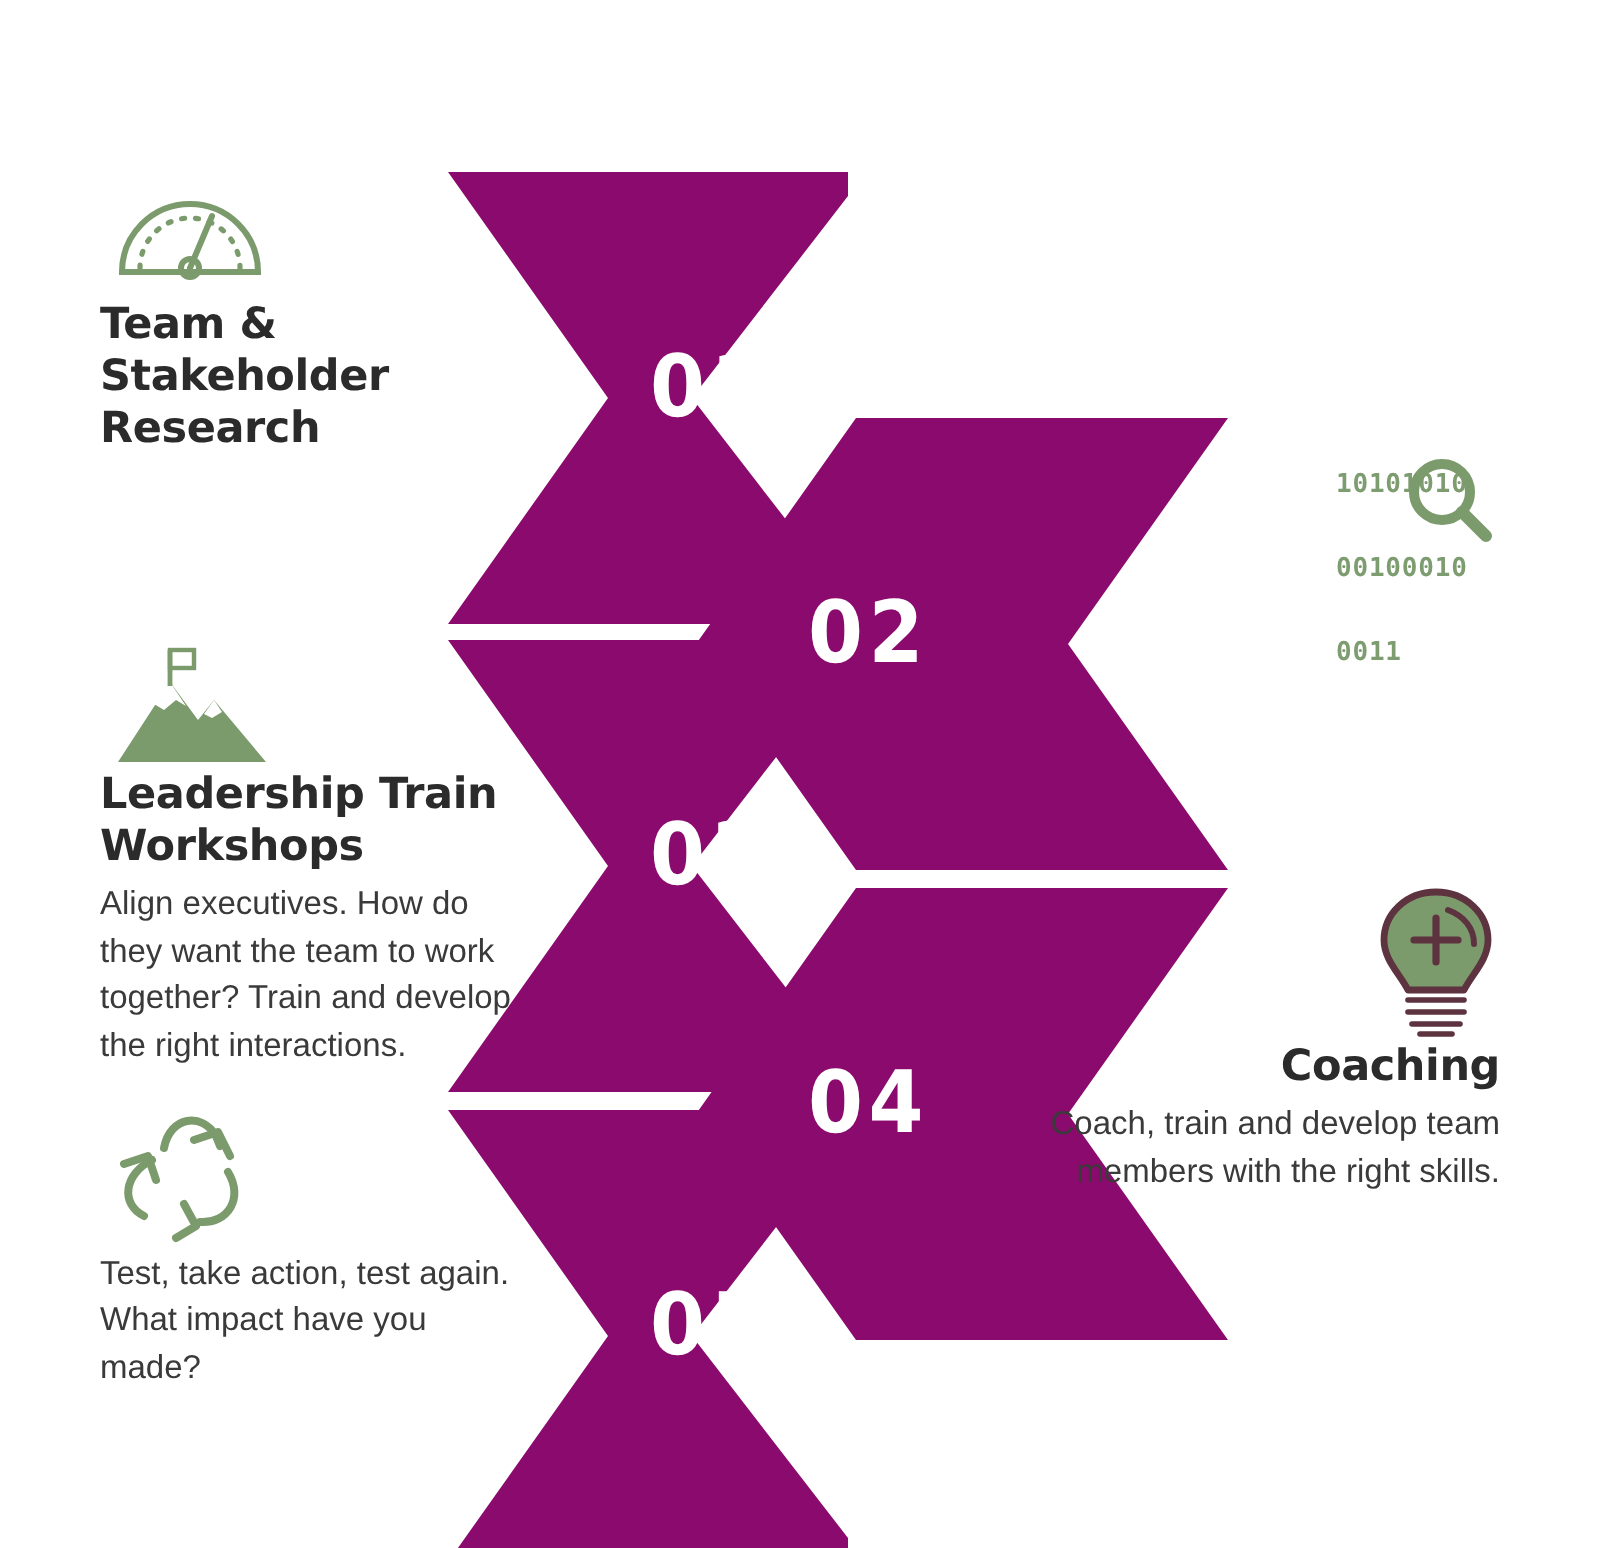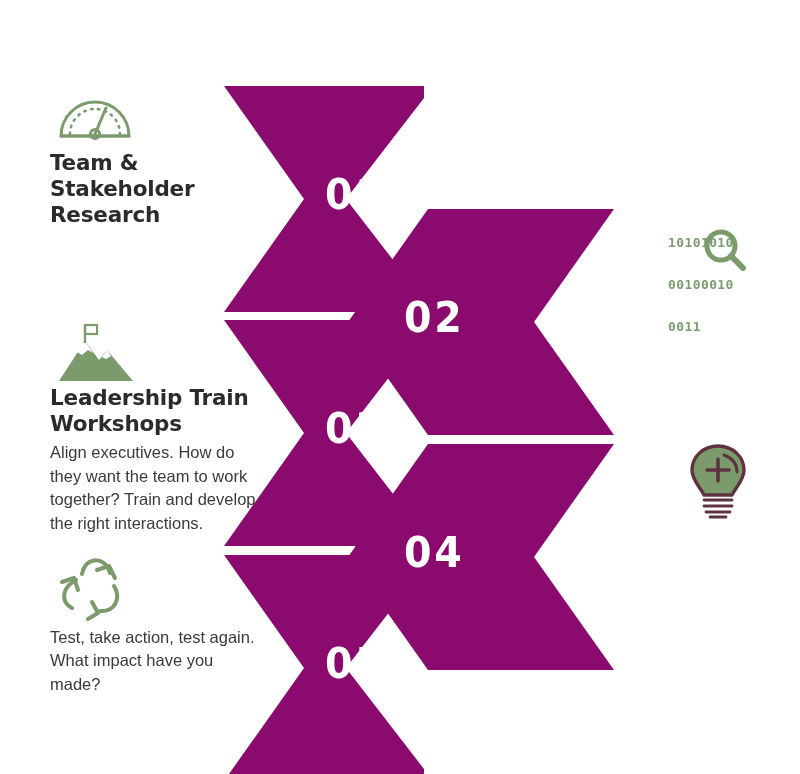--- a/index.html
+++ b/index.html
@@ -153,20 +153,24 @@
       <line x1="32" y1="17" x2="32" y2="39" stroke="#5E3340" stroke-width="3.6" stroke-linecap="round"></line>
       <line x1="21" y1="28" x2="43" y2="28" stroke="#5E3340" stroke-width="3.6" stroke-linecap="round"></line>
       <g stroke="#5E3340" stroke-width="2.8" stroke-linecap="round">
         <line x1="18" y1="58" x2="46" y2="58"></line>
         <line x1="18" y1="64" x2="46" y2="64"></line>
         <line x1="20" y1="70" x2="44" y2="70"></line>
         <line x1="24" y1="75" x2="40" y2="75"></line>
       </g>
     </svg>
   </div>
+  <div class="step-text right" style="left:520px; top:473px; width:230px;">
+    <p class="step-title">Coaching</p>
+    <p class="step-desc">Coach, train and develop team members with the right skills.</p>
+  </div>
 
   <div class="icon-wrap" style="left:52px; top:506px;">
     <svg width="84" height="70" viewBox="0 0 84 70" xmlns="http://www.w3.org/2000/svg">
       <g fill="none" stroke="#7C9B6D" stroke-width="4" stroke-linecap="round" stroke-linejoin="round">
 
         <path d="M30 20 C33 4 49 2 56 14"></path>
         <path d="M63 24 L57 12 L45 16"></path>
         <path d="M56 14 L58 19"></path>
 
         <path d="M24 26 C10 33 8 48 20 54"></path>

